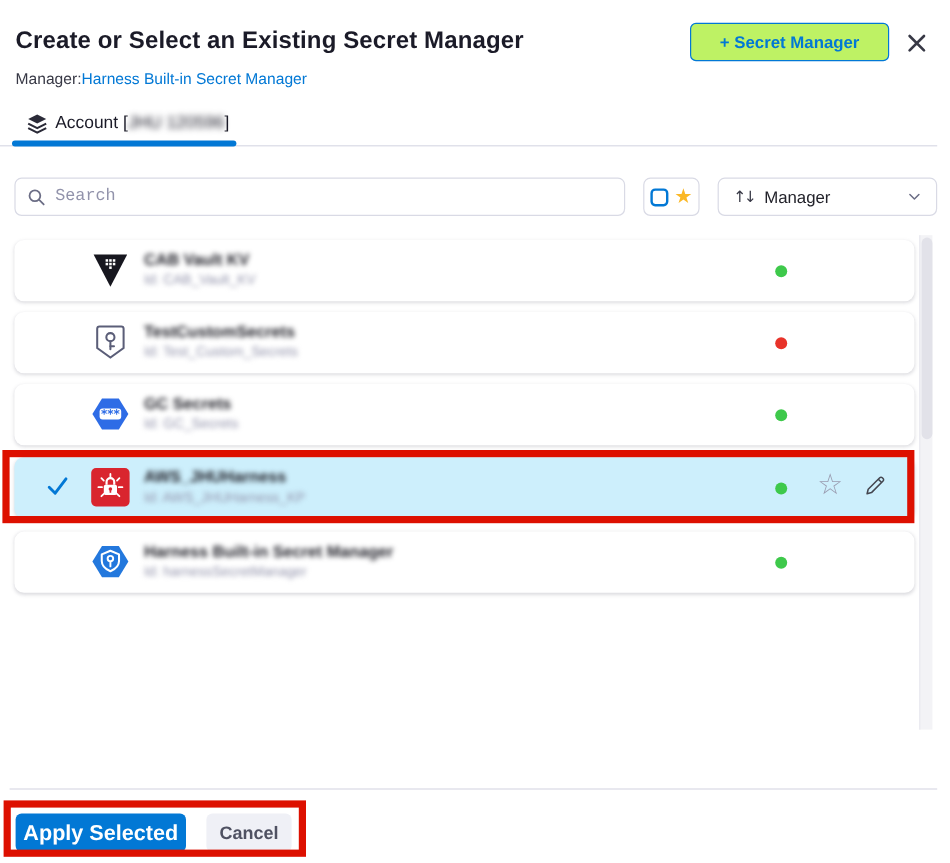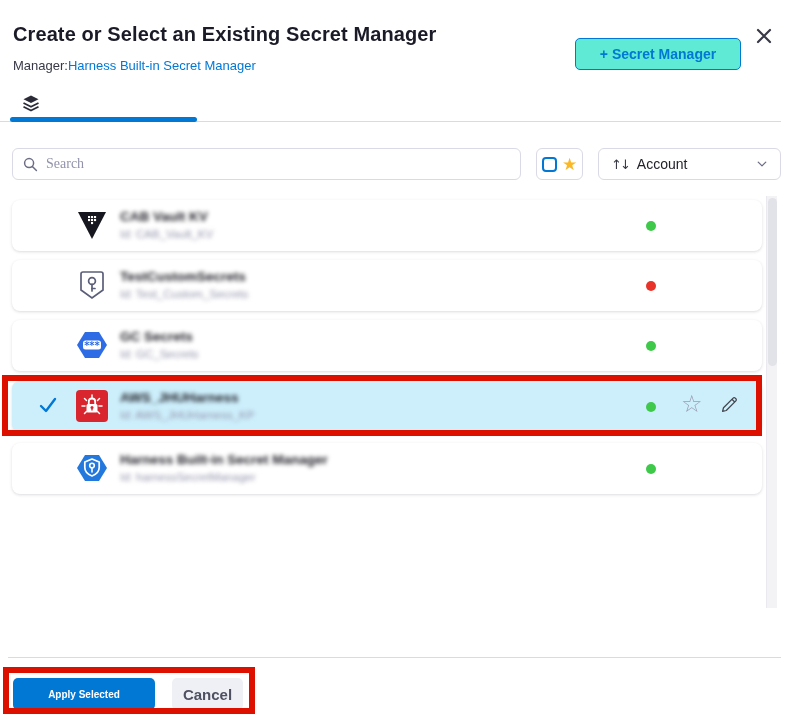--- a/index.html
+++ b/index.html
@@ -1,39 +1,39 @@
 <!DOCTYPE html>
 <html><head>
 <meta charset="utf-8">
 <style>
   * { margin:0; padding:0; box-sizing:border-box; }
   html,body { width:792px; height:719px; background:#fff; font-family:"Liberation Sans", sans-serif; }
   .stage { position:relative; width:792px; height:719px; background:#fff; overflow:hidden; }
 
   
   .title { position:absolute; left:13px; top:23px; font-size:20px; font-weight:bold; color:#1b1b28; letter-spacing:.1px; }
-  .new-sm-btn { position:absolute; left:575px; top:19px; width:166px; height:32px; background:#5eead4;
+  .new-sm-btn { position:absolute; left:575px; top:19px; width:166px; height:32px; background:#bef264;
     border:1.5px solid #0278d5; border-radius:5px; color:#0278d5; font-weight:bold; font-size:14px;
-    display:flex; align-items:center; justify-content:center; cursor:pointer;margin-top:19px; }
+    display:flex; align-items:center; justify-content:center; cursor:pointer; }
   .close-btn { position:absolute; left:751px; top:23px; width:26px; height:26px; display:flex; align-items:center; justify-content:center; cursor:pointer; }
   .selected-line { position:absolute; left:13px; top:58px; font-size:13px; color:#383946; }
   .selected-link { color:#0278d5; margin-left:0; cursor:pointer; text-decoration:none; }
 
   
   .tab { position:absolute; left:22px; top:94px; display:flex; align-items:center; gap:6px; font-size:14.5px; color:#1b1b28; cursor:pointer; }
   .tab-underline { position:absolute; left:10px; top:117px; width:187px; height:5px; background:#0278d5; border-radius:3px; z-index:2; }
   .tab-divider { position:absolute; left:0; top:121px; width:781px; height:1px; background:#d9dae5; }
 
   .blurred { filter: blur(2.3px); }
   .blurred-strong { filter: blur(2.8px); }
 
   
   .search-box { position:absolute; left:12px; top:148px; width:509px; height:32px; border:1px solid #d9dae5; border-radius:6px;
     display:flex; align-items:center; padding:0 10px; gap:8px; background:#fff; }
-  .search-box input { border:none; outline:none; flex:1; font-size:14px; color:#be185d; font-family:Liberation Serif, serif; }
+  .search-box input { border:none; outline:none; flex:1; font-size:14px; color:#be185d; font-family:Liberation Mono, monospace; }
   .search-box input::placeholder { color:#9293ab; }
   .fav-box { position:absolute; left:536px; top:148px; width:47px; height:32px; border:1px solid #d9dae5; border-radius:6px;
     display:flex; align-items:center; justify-content:center; gap:5px; background:#fff; }
   .checkbox { width:15px; height:15px; border:2px solid #0278d5; border-radius:4px; background:#fff; cursor:pointer; }
   .fav-star { color:#fbb826; font-size:17px; line-height:1; font-family:"DejaVu Sans",sans-serif; cursor:pointer; }
   .sort-box { position:absolute; left:598px; top:148px; width:183px; height:32px; border:1px solid #d9dae5; border-radius:6px;
     display:flex; align-items:center; padding:0 12px; gap:8px; background:#fff; cursor:pointer; }
   .sort-arrows { font-family:"DejaVu Sans",sans-serif; font-size:13px; color:#383946; letter-spacing:-2px; }
   .sort-label { font-size:14px; color:#22222a; flex:1; }
 
@@ -50,21 +50,21 @@
   .row-star { position:absolute; left:669px; top:11px; font-size:24px; color:#9a9cb0; line-height:1; font-family:"DejaVu Sans",sans-serif; cursor:pointer; }
   .row-edit { position:absolute; left:706px; top:13px; cursor:pointer; }
 
   
   .scroll-track { position:absolute; left:766px; top:196px; width:11px; height:412px; background:#f3f3f6; border-left:1px solid #e9e9ef; }
   .scroll-thumb { position:absolute; left:1px; top:2px; width:9px; height:168px; background:#e2e2e9; border-radius:5px; cursor:pointer; }
 
   
   .footer-divider { position:absolute; left:8px; top:657px; width:773px; height:1px; background:#d9dae5; }
   .apply-btn { position:absolute; left:13px; top:678px; width:142px; height:32px; background:#0278d5; border:none; border-radius:5px;
-    color:#fff; font-weight:bold; font-size:10px; display:flex; align-items:center; justify-content:center; cursor:pointer; }
+    color:#fff; font-weight:bold; font-size:18px; display:flex; align-items:center; justify-content:center; cursor:pointer; }
   .cancel-btn { position:absolute; left:172px; top:678px; width:71px; height:32px; background:#eff0f6; border:none; border-radius:5px;
     color:#4f5162; font-weight:bold; font-size:15px; display:flex; align-items:center; justify-content:center; cursor:pointer; }
 
   
   .annot { position:absolute; border:6px solid #dd1000; pointer-events:none; z-index:50; }
   .annot-row { left:2px; top:375px; width:760px; height:61px; }
   .annot-footer { left:3px; top:667px; width:252px; height:47px; }
 </style>
 </head>
 <body>
@@ -81,40 +81,41 @@
   <div class="selected-line">
     <span>Manager:</span><a class="selected-link">Harness Built-in Secret Manager</a>
   </div>
 
   <div class="tab">
     <svg width="18" height="18" viewBox="0 0 24 24">
       <polygon points="12,2 22,7 12,12 2,7" fill="#2b2b38"></polygon>
       <polyline points="2,12 12,17 22,12" fill="none" stroke="#2b2b38" stroke-width="2.4" stroke-linejoin="round"></polyline>
       <polyline points="2,17 12,22 22,17" fill="none" stroke="#2b2b38" stroke-width="2.4" stroke-linejoin="round"></polyline>
     </svg>
+    <span><span>Account [</span><span class="blurred-strong">JHU 120596</span><span>]</span></span>
   </div>
   <div class="tab-underline"></div>
   <div class="tab-divider"></div>
 
   <div class="search-box">
     <svg width="15" height="15" viewBox="0 0 16 16">
       <circle cx="6.5" cy="6.5" r="4.8" fill="none" stroke="#6b6d85" stroke-width="1.6"></circle>
       <line x1="10.3" y1="10.3" x2="14.3" y2="14.3" stroke="#6b6d85" stroke-width="1.6" stroke-linecap="round"></line>
     </svg>
     <input type="text" placeholder="Search" style="">
   </div>
 
   <div class="fav-box">
     <div class="checkbox"></div>
     <span class="fav-star">★</span>
   </div>
 
   <div class="sort-box">
     <span class="sort-arrows">↑↓</span>
-    <span class="sort-label">Account</span>
+    <span class="sort-label">Manager</span>
     <svg width="12" height="12" viewBox="0 0 16 16">
       <polyline points="3,5.5 8,10.5 13,5.5" fill="none" stroke="#6b6d85" stroke-width="1.7" stroke-linecap="round" stroke-linejoin="round"></polyline>
     </svg>
   </div>
 
   <div class="row" style="top:200px">
     <svg class="row-icon" width="34" height="34" viewBox="0 0 34 34">
       <polygon points="3,4 31,4 17,31" fill="#17171f"></polygon>
       <g fill="#fff">
         <rect x="13" y="8" width="2.1" height="2.1"></rect>

